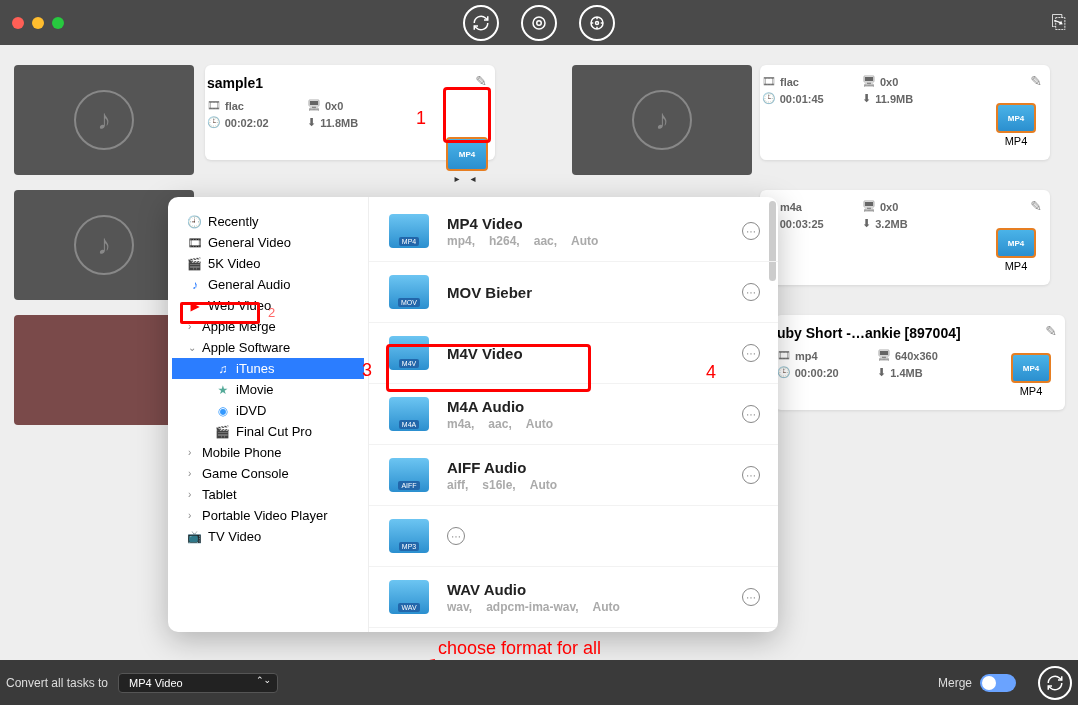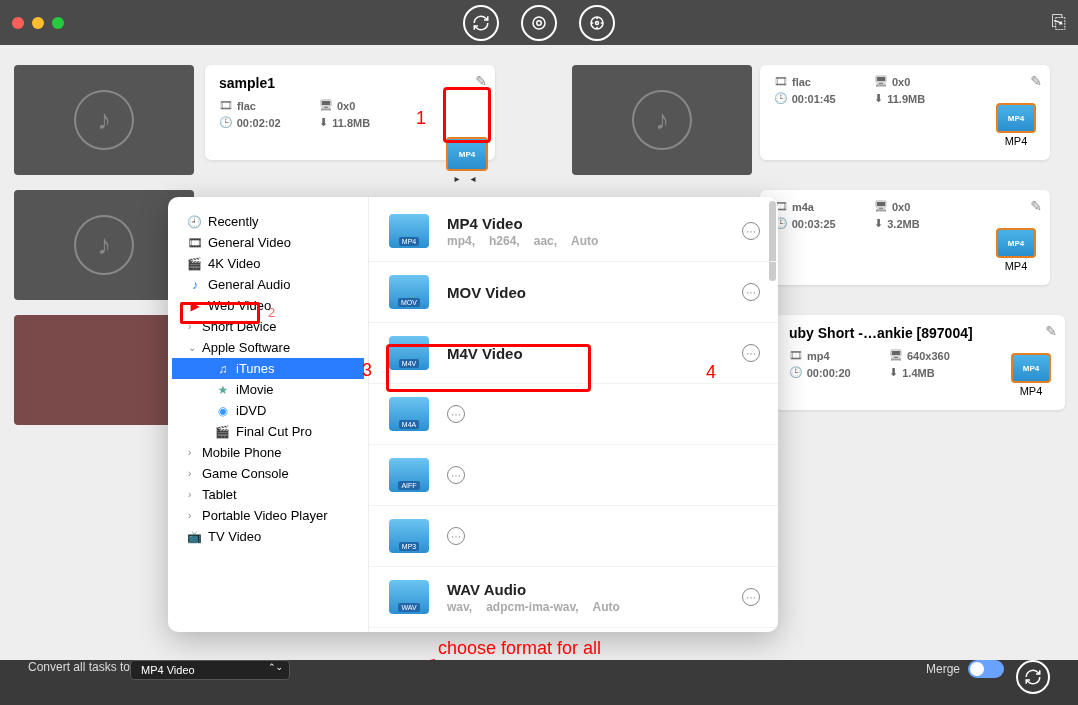--- a/index.html
+++ b/index.html
@@ -21,21 +21,21 @@
 
 
 .thumb { position: absolute; width: 180px; height: 110px; background: #555; border-radius: 4px; display: flex; align-items: center; justify-content: center; }
 .thumb1 { left: 14px; top: 20px; }
 .thumb2 { left: 14px; top: 145px; }
 .thumb3 { left: 14px; top: 270px; background: #7a4a4a; }
 .music-outline { width: 60px; height: 60px; border: 2px solid #888; border-radius: 50%; position: relative; }
 .music-outline::before { content: "♪"; position: absolute; top: 50%; left: 50%; transform: translate(-50%, -50%); font-size: 28px; color: #888; }
 
 
-.card { position: absolute; width: 290px; height: 95px; background: #fff; border-radius: 6px; padding: 10px 14px; box-shadow: 0 1px 3px rgba(0,0,0,0.1); }
+.card { position: absolute; width: 290px; height: 95px; background: #fff; border-radius: 6px; padding: 10px 2px; box-shadow: 0 1px 3px rgba(0,0,0,0.1); }
 .card-title { font-weight: bold; font-size: 14px; margin-bottom: 8px; white-space: nowrap; overflow: hidden; text-overflow: ellipsis; max-width: 190px; }
 .card-meta { display: grid; grid-template-columns: 90px 90px; gap: 4px 10px; font-size: 11px; color: #666; }
 .card-meta span { display: flex; align-items: center; gap: 4px; }
 .pencil { position: absolute; top: 8px; right: 8px; cursor: pointer; color: #888; font-size: 14px; }
 .fmt-badge { position: absolute; right: 14px; top: 38px; text-align: center; }
 .fmt-badge .badge-icon { width: 40px; height: 30px; background: linear-gradient(#4ab3e8, #2b8fcf); border: 2px solid #e67e22; border-radius: 4px; margin-bottom: 2px; display: flex; align-items: center; justify-content: center; font-size: 8px; color: #fff; font-weight: bold; }
 .fmt-badge .label { font-size: 11px; }
 
 .card-s1 { left: 205px; top: 20px; }
 .card-s3 { left: 760px; top: 20px; }
@@ -86,21 +86,21 @@
 .fmt-sub span { margin-right: 14px; font-weight: bold; }
 .fmt-more { width: 18px; height: 18px; border: 1.5px solid #888; border-radius: 50%; display: flex; align-items: center; justify-content: center; font-size: 10px; color: #888; cursor: pointer; }
 .scroll-ind { position: absolute; right: 2px; top: 4px; width: 7px; height: 80px; background: #ccc; border-radius: 4px; }
 
 
 .top-badge { position: absolute; left: 446px; top: 92px; width: 42px; height: 48px; }
 .top-badge .bi { width: 42px; height: 34px; background: linear-gradient(#4ab3e8, #2b8fcf); border: 2px solid #e67e22; border-radius: 4px; display: flex; align-items: center; justify-content: center; font-size: 8px; color: #fff; font-weight: bold; }
 .top-badge .tri { text-align: center; font-size: 10px; color: #333; margin-top: 2px; letter-spacing: 4px; }
 
 
-.bottombar { position: absolute; bottom: 0; left: 0; right: 0; height: 45px; background: #3a3a3a; display: flex; align-items: flex-start; padding: 0 28px; color: #ddd; font-size: 12px; }
+.bottombar { position: absolute; bottom: 0; left: 0; right: 0; height: 45px; background: #3a3a3a; display: flex; align-items: center; padding: 0 6px; color: #ddd; font-size: 12px; gap: 10px; }
 .select-box { background: #222; border: 1px solid #555; color: #fff; padding: 3px 28px 3px 10px; border-radius: 4px; font-size: 11px; position: relative; cursor: pointer; min-width: 160px; }
 .select-box::after { content: "⌃⌄"; position: absolute; right: 6px; top: 2px; font-size: 9px; line-height: 8px; }
 .merge { margin-left: auto; display: flex; align-items: center; gap: 8px; }
 .toggle { width: 36px; height: 18px; background: #6aa3ff; border-radius: 10px; position: relative; cursor: pointer; }
 .toggle::before { content: ""; position: absolute; width: 14px; height: 14px; background: #fff; border-radius: 50%; top: 2px; left: 2px; }
 .convert-btn { width: 34px; height: 34px; border: 2px solid #fff; border-radius: 50%; display: flex; align-items: center; justify-content: center; cursor: pointer; margin-left: 12px; color: #fff; }
 
 
 .ico { font-style: normal; }
 </style>
@@ -263,33 +263,33 @@
       <div class="sb-item">
           <span class="sb-icon">🕘</span>
           <span>Recently</span>
         </div>
       <div class="sb-item">
           <span class="sb-icon">🎞</span>
           <span>General Video</span>
         </div>
       <div class="sb-item">
           <span class="sb-icon">🎬</span>
-          <span>4K Video</span>
+          <span>5K Video</span>
         </div>
       <div class="sb-item">
           <span class="sb-icon" style="color:#2b7dff">♪</span>
           <span>General Audio</span>
         </div>
       <div class="sb-item">
           <span class="sb-icon" style="color:#ff0000">▶</span>
           <span>Web Video</span>
         </div>
       <div class="sb-item">
           <span class="chev">›</span>
-          <span>Short Device</span>
+          <span>Apple Merge</span>
         </div>
       <div class="sb-item">
           <span class="chev">⌄</span>
           <span>Apple Software</span>
         </div>
       <div class="sb-item subsub selected">
           <span class="sb-icon">♫</span>
           <span>iTunes</span>
         </div>
       <div class="sb-item subsub">
@@ -340,49 +340,57 @@
         </div>
         <div class="fmt-more">⋯</div>
       </div>
       <div class="fmt-row">
         <div class="fmt-icon">
             <div class="fmt-icon-inner">
               <span class="tag">MOV</span>
             </div>
           </div>
         <div class="fmt-info">
-          <div class="fmt-title">MOV Video</div>
+          <div class="fmt-title">MOV Bieber</div>
         </div>
         <div class="fmt-more">⋯</div>
       </div>
       <div class="fmt-row">
         <div class="fmt-icon">
             <div class="fmt-icon-inner">
               <span class="tag">M4V</span>
             </div>
           </div>
         <div class="fmt-info">
           <div class="fmt-title">M4V Video</div>
         </div>
         <div class="fmt-more">⋯</div>
       </div>
       <div class="fmt-row">
         <div class="fmt-icon">
             <div class="fmt-icon-inner">
               <span class="tag">M4A</span>
             </div>
           </div>
+        <div class="fmt-info">
+          <div class="fmt-title">M4A Audio</div>
+          <div class="fmt-sub"><span>m4a,</span><span>aac,</span><span>Auto</span><span></span></div>
+        </div>
         <div class="fmt-more">⋯</div>
       </div>
       <div class="fmt-row">
         <div class="fmt-icon">
             <div class="fmt-icon-inner">
               <span class="tag">AIFF</span>
             </div>
           </div>
+        <div class="fmt-info">
+          <div class="fmt-title">AIFF Audio</div>
+          <div class="fmt-sub"><span>aiff,</span><span>s16le,</span><span>Auto</span><span></span></div>
+        </div>
         <div class="fmt-more">⋯</div>
       </div>
       <div class="fmt-row">
         <div class="fmt-icon">
             <div class="fmt-icon-inner">
               <span class="tag">MP3</span>
             </div>
           </div>
         <div class="fmt-more">⋯</div>
       </div>

